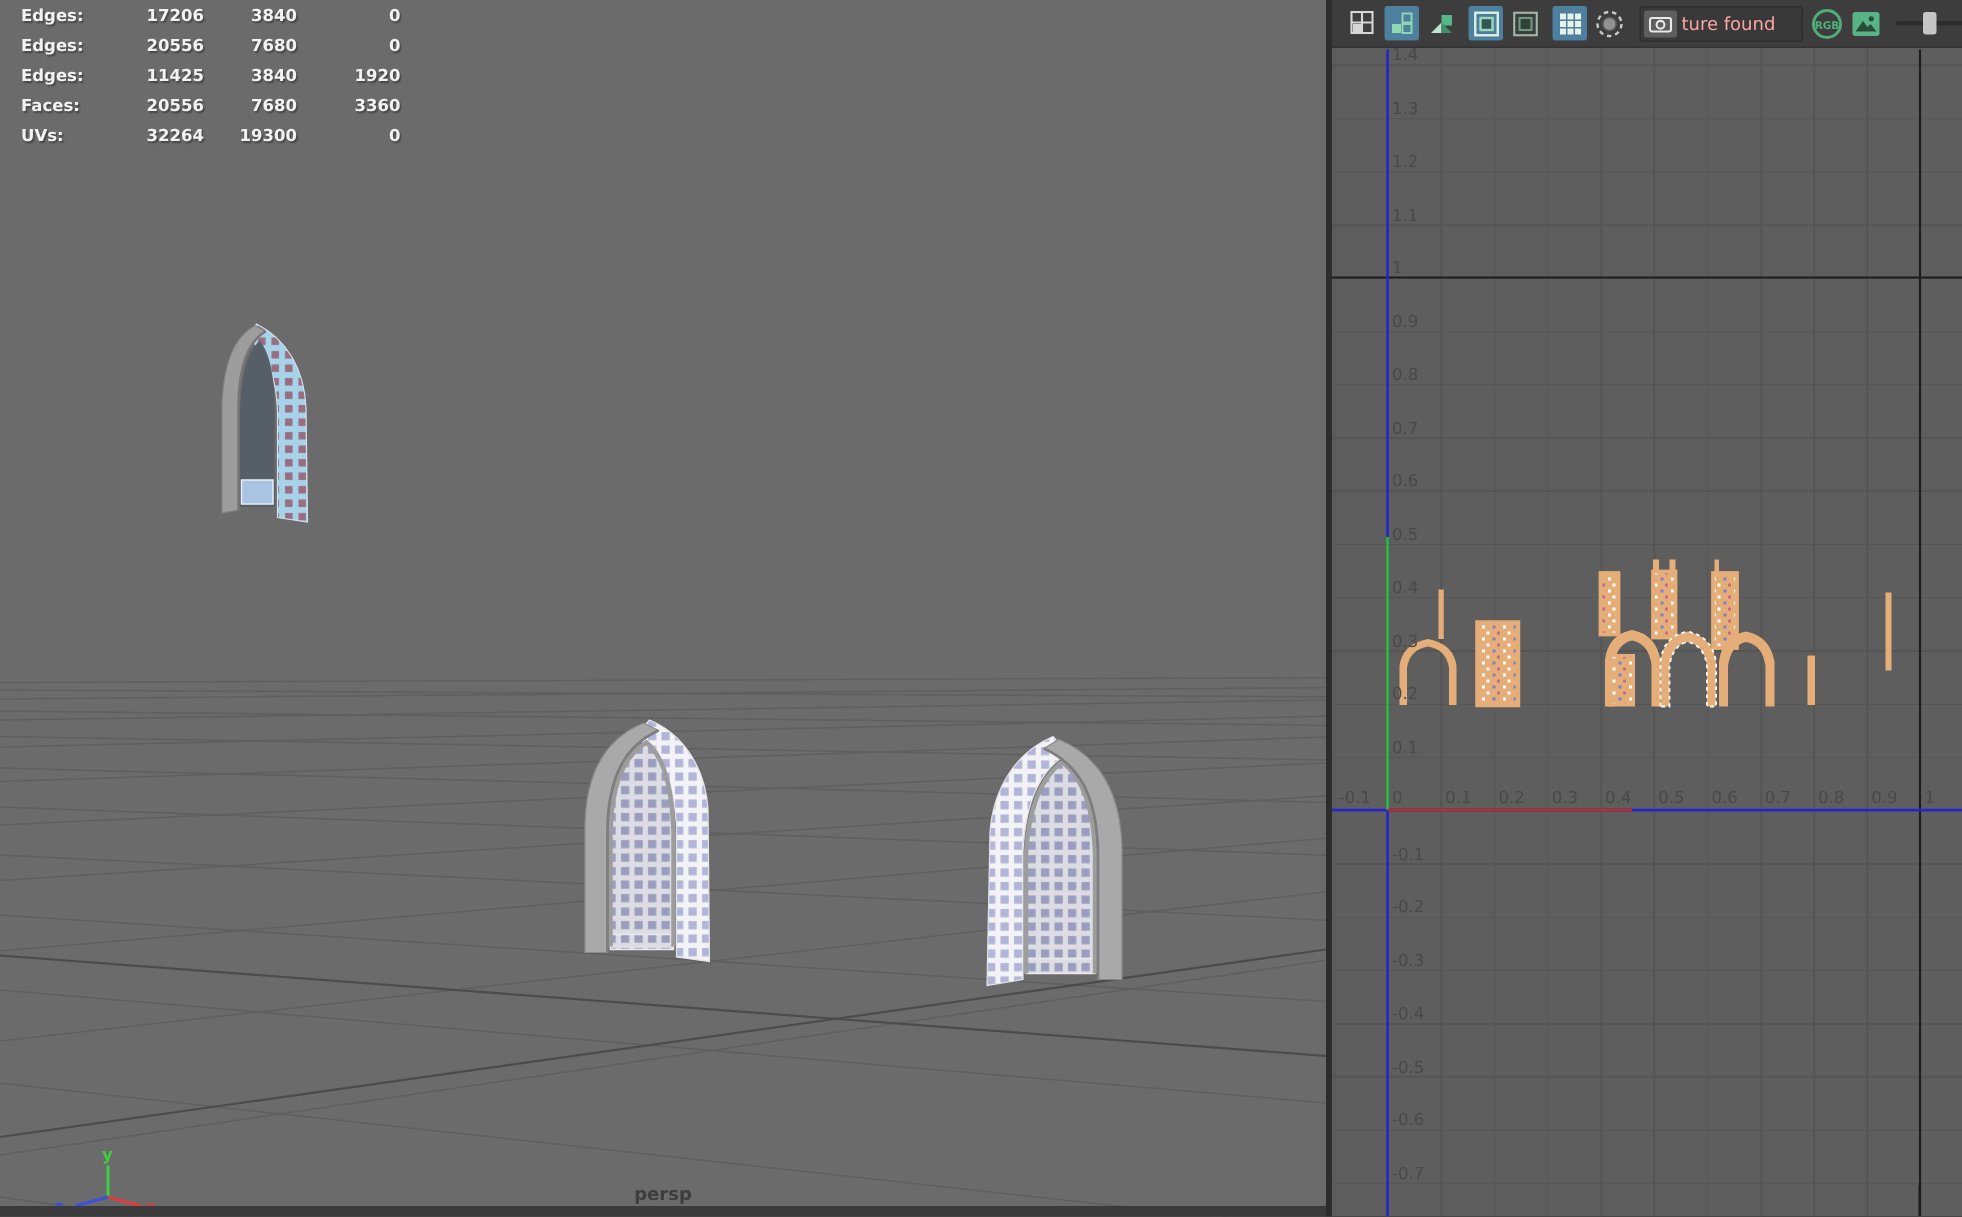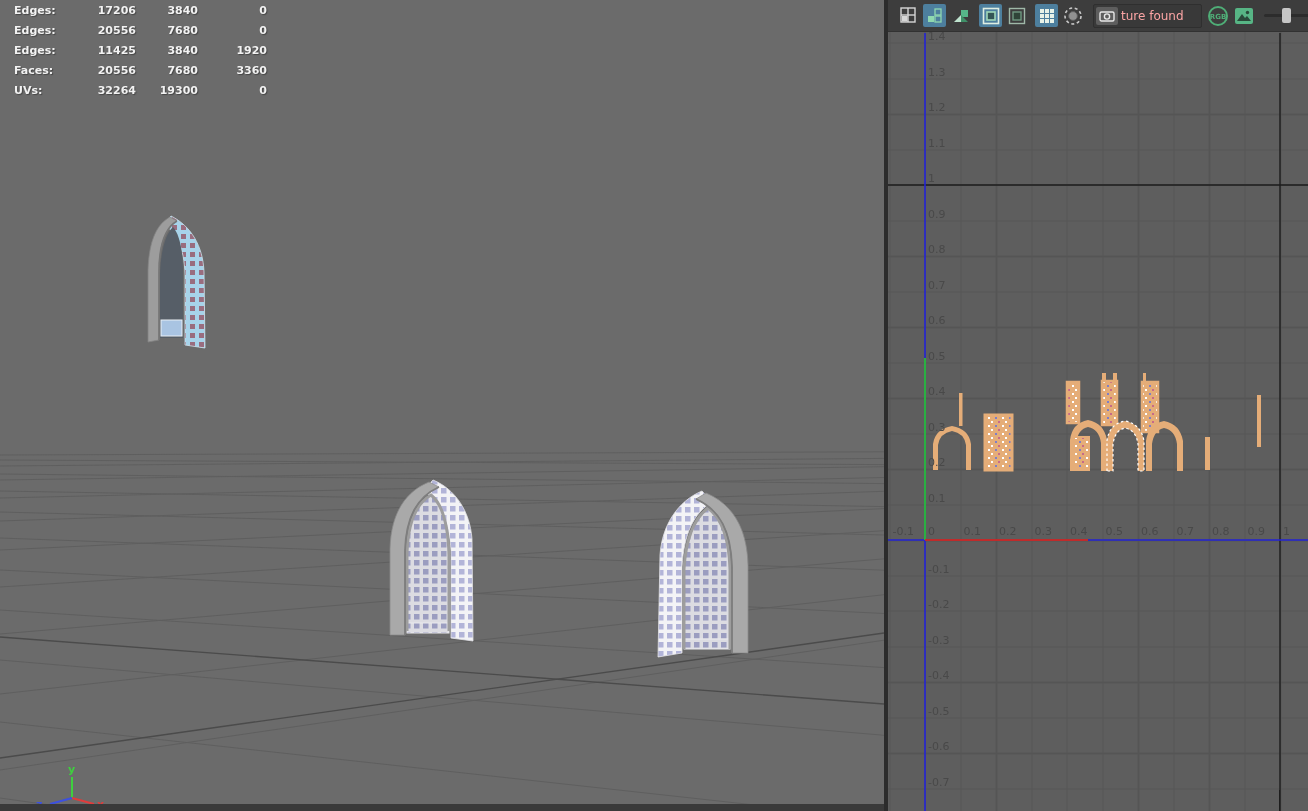--- a/index.html
+++ b/index.html
@@ -159,20 +159,21 @@
         <div class="lab">Faces:</div>
         <div class="num">20556</div>
         <div class="num">7680</div>
         <div class="num">3360</div>
         <div class="lab">UVs:</div>
         <div class="num">32264</div>
         <div class="num">19300</div>
         <div class="num">0</div>
       </div>
 
+    <div id="persp-label">persp</div>
     <div id="vp-bottom-strip"></div>
   </div>
 
   <div id="divider"></div>
 
   <div id="uvpanel">
     <div id="uv-grid-bg"></div>
 
     <svg id="uv-svg" width="420" height="811" viewBox="0 0 420 811">
       <defs>

